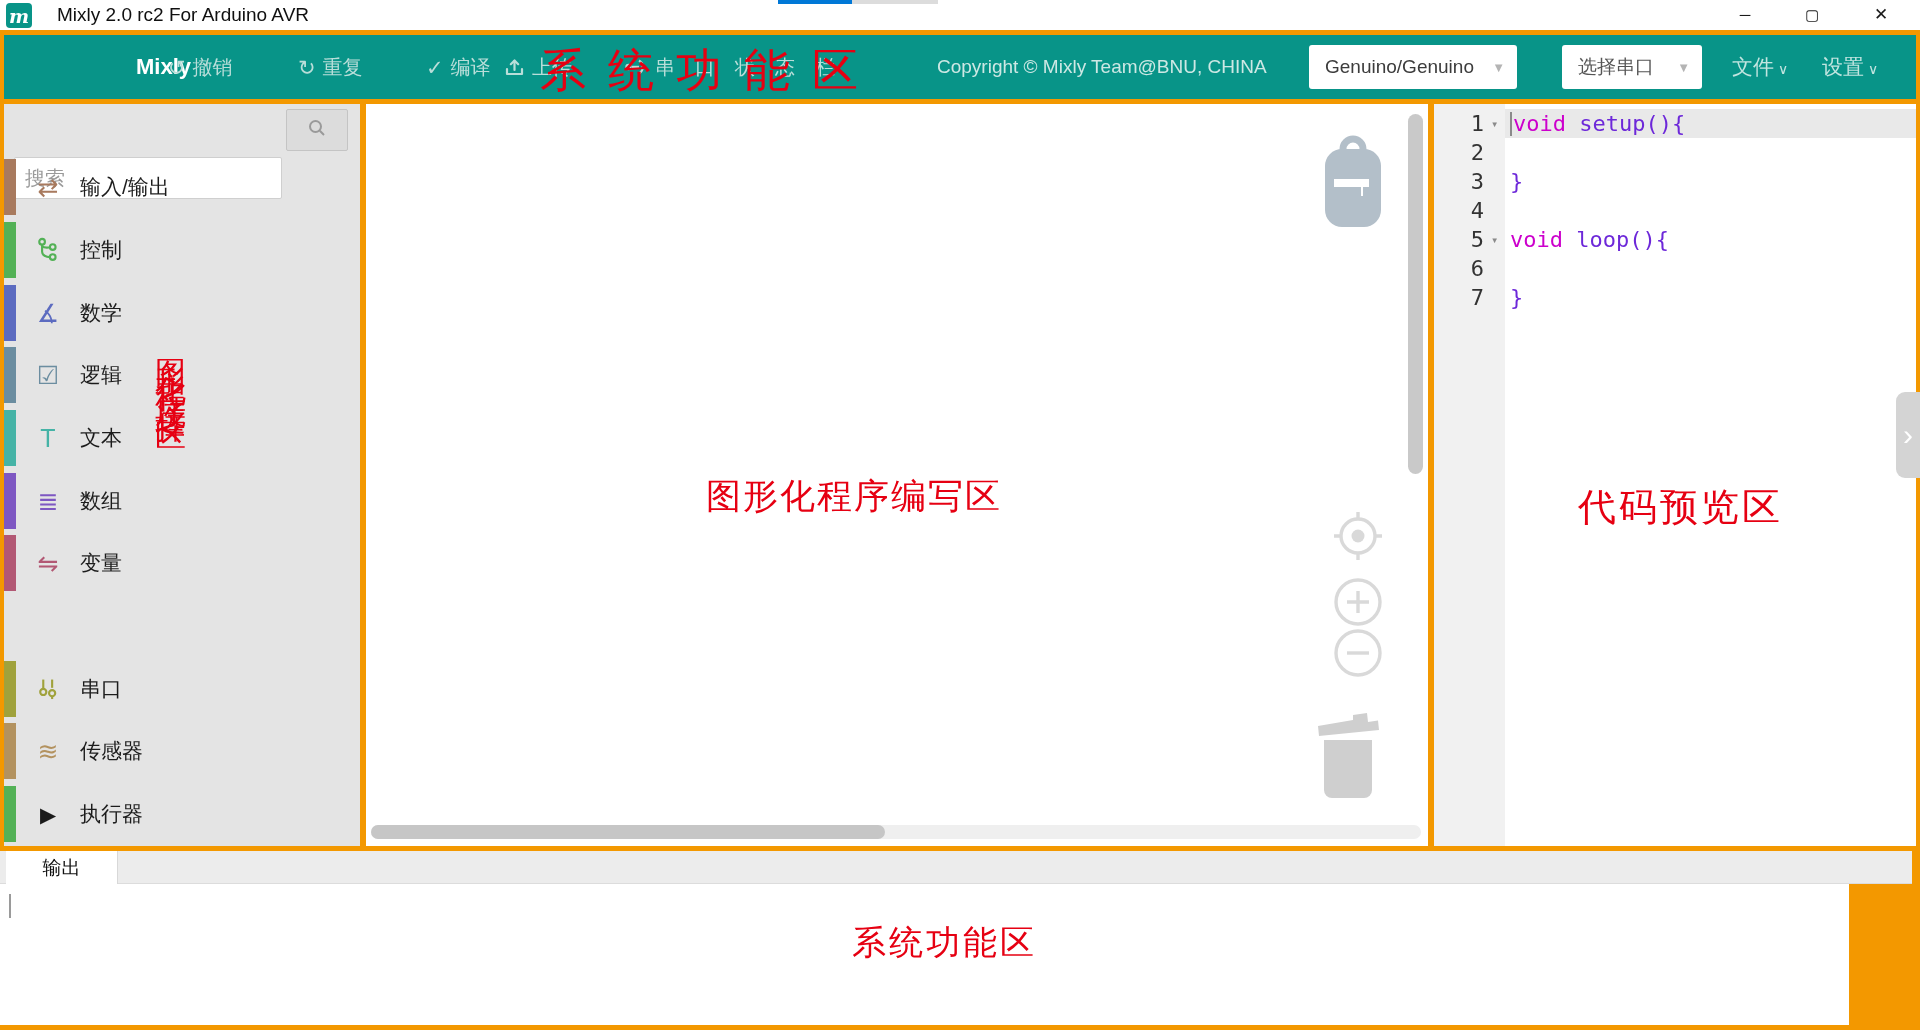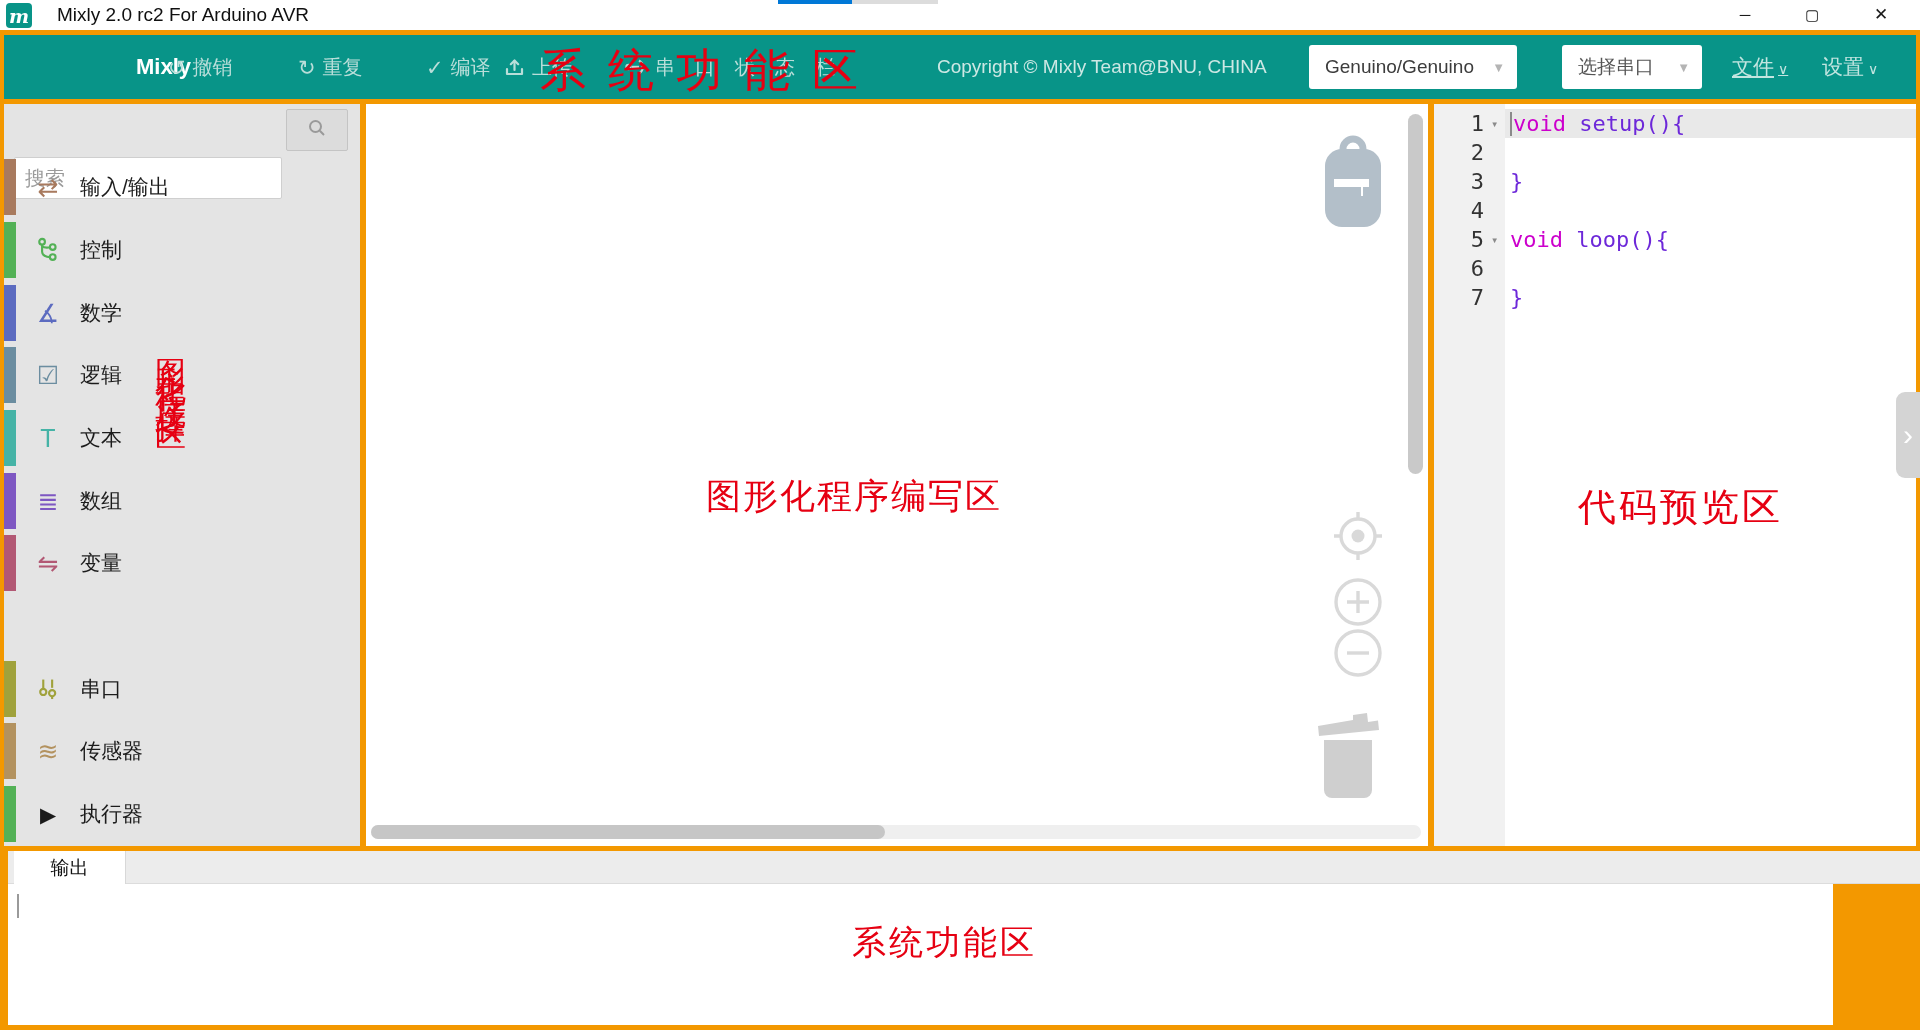--- a/index.html
+++ b/index.html
@@ -32,21 +32,21 @@
   .tb-icon{font-size:21px;line-height:1;display:inline-flex;align-items:center;}
   .tb-copy{left:933px;color:#cde8e4;font-size:19px;}
   .tb-select{position:absolute;top:10px;height:44px;background:#fff;border-radius:3px;
              display:flex;align-items:center;justify-content:space-between;
              padding:0 12px 0 16px;color:#3c3c3c;font-size:19px;box-sizing:border-box;}
   .sel-board{left:1305px;width:208px;}
   .sel-port{left:1558px;width:140px;color:#555;}
   .sel-caret{color:#b4b4b4;font-size:13px;margin-left:10px;}
   .tb-menu{position:absolute;top:0;height:64px;display:flex;align-items:center;gap:4px;
            color:#c2e5e0;font-size:21px;}
-  .menu-file{left:1728px;text-decoration:underline;} .menu-settings{left:1818px;}
+  .menu-file{left:1728px;} .menu-settings{left:1818px;}
   .menu-caret{font-size:14px;margin-top:4px;color:#c2e5e0;}
 
   
   .anno{position:absolute;color:var(--red,#e60012);font-family:"DejaVu Serif",serif;
         font-weight:400;z-index:60;pointer-events:none;}
   .anno-toolbar{left:540px;top:40px;font-size:46px;letter-spacing:22px;}
   .anno-sidebar{left:150px;top:334px;font-size:31px;writing-mode:vertical-rl;
                 text-orientation:upright;letter-spacing:9px;height:340px;}
   .anno-workspace{left:706px;top:473px;font-size:35px;letter-spacing:2px;}
   .anno-code{left:1578px;top:482px;font-size:38px;letter-spacing:3px;}
@@ -87,21 +87,21 @@
   .fold{width:21px;text-align:center;color:#8a8a8a;font-size:12px;flex:0 0 auto;}
   .code-text{flex:1 1 auto;height:29px;display:flex;align-items:center;padding-left:5px;}
   .kw{color:var(--magenta,#cc00cc);white-space:pre;}
   .pl{white-space:pre;color:#6d28d9;}
   .cursor{width:2px;height:24px;background:#8a8a8a;margin-right:1px;}
   .collapse-tab{position:absolute;left:1896px;top:392px;width:24px;height:86px;background:#d4d4d4;
                 border-radius:9px 0 0 9px;display:flex;align-items:center;justify-content:center;
                 color:#fff;font-size:30px;z-index:40;cursor:pointer;}
 
   
-  .bottompanel{position:absolute;left:8px;top:851px;width:1825px;height:174px;background:#fff;}
+  .bottompanel{position:absolute;left:0;top:851px;width:1825px;height:174px;background:#fff;padding-left:24px;}
   .tabbar{position:absolute;left:0;top:0;width:1912px;height:33px;background:#ececec;
           border-bottom:1px solid #dcdcdc;box-sizing:border-box;}
   .tab-active{position:absolute;left:6px;top:0;width:112px;height:33px;background:#fff;
               border-right:1px solid #d8d8d8;box-sizing:border-box;display:flex;align-items:center;
               justify-content:center;font-size:19px;color:#111;cursor:pointer;}
   .output-caret{position:absolute;left:9px;top:43px;width:2px;height:24px;background:#9a9a9a;}
 </style>
 </head>
 <body>
 

